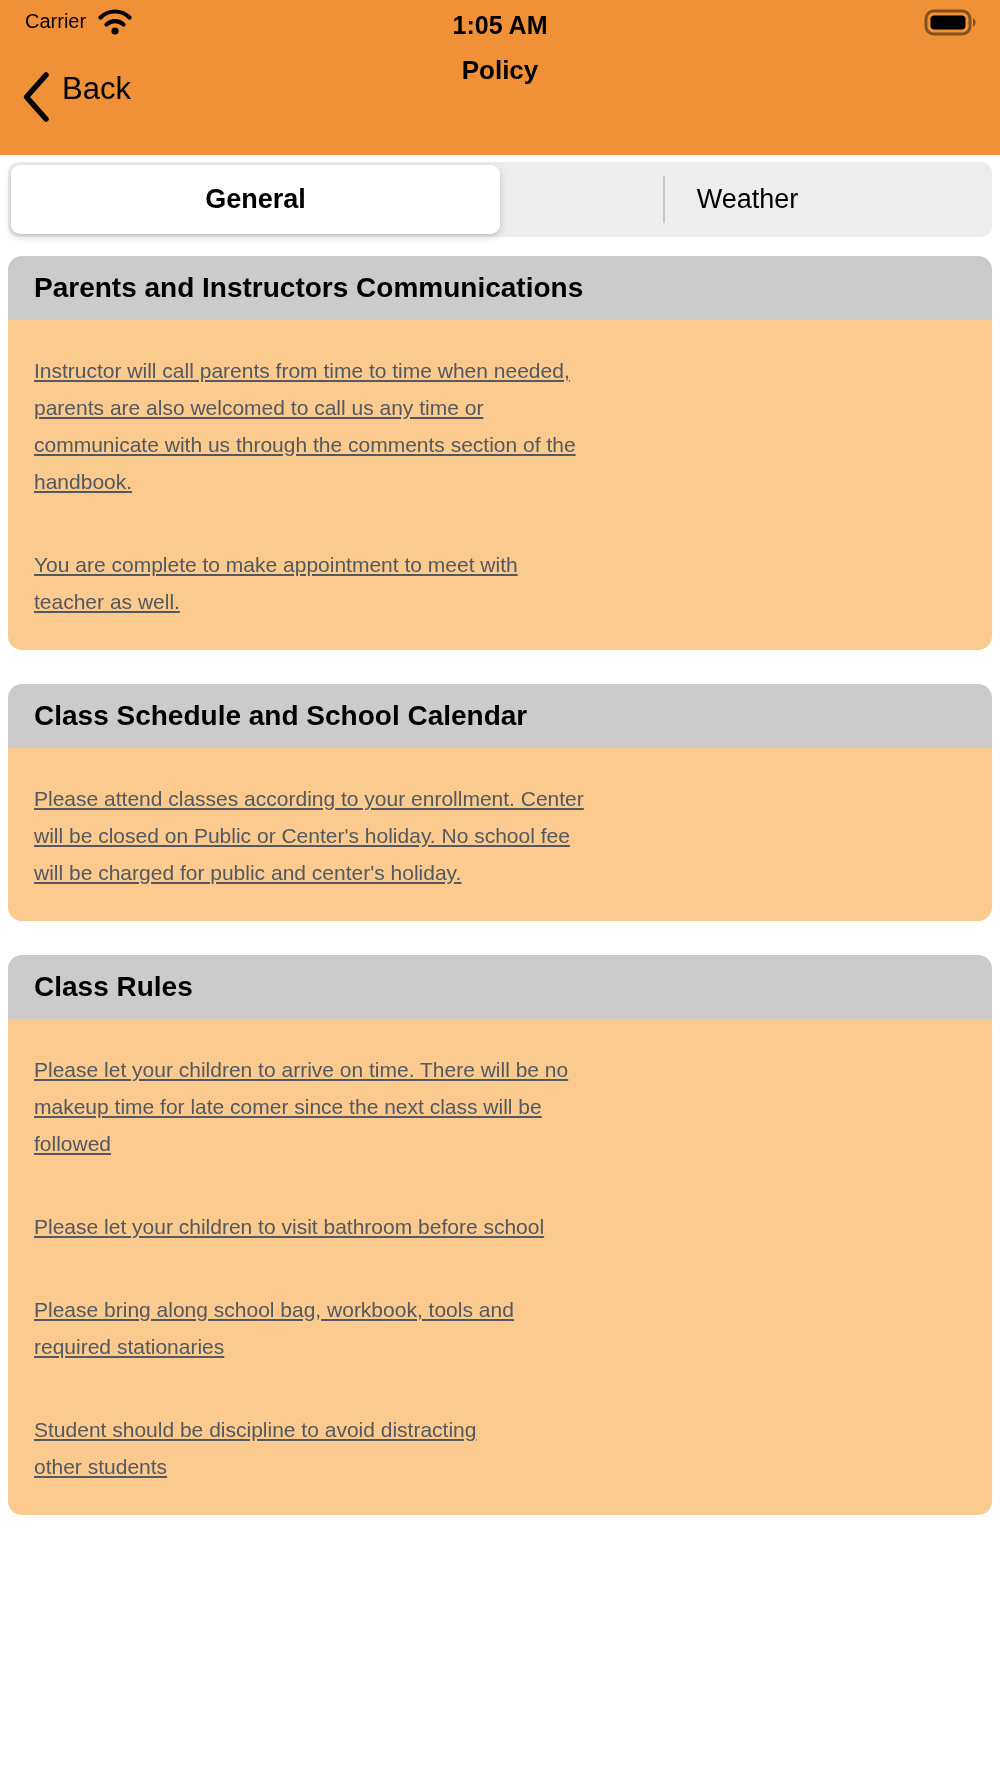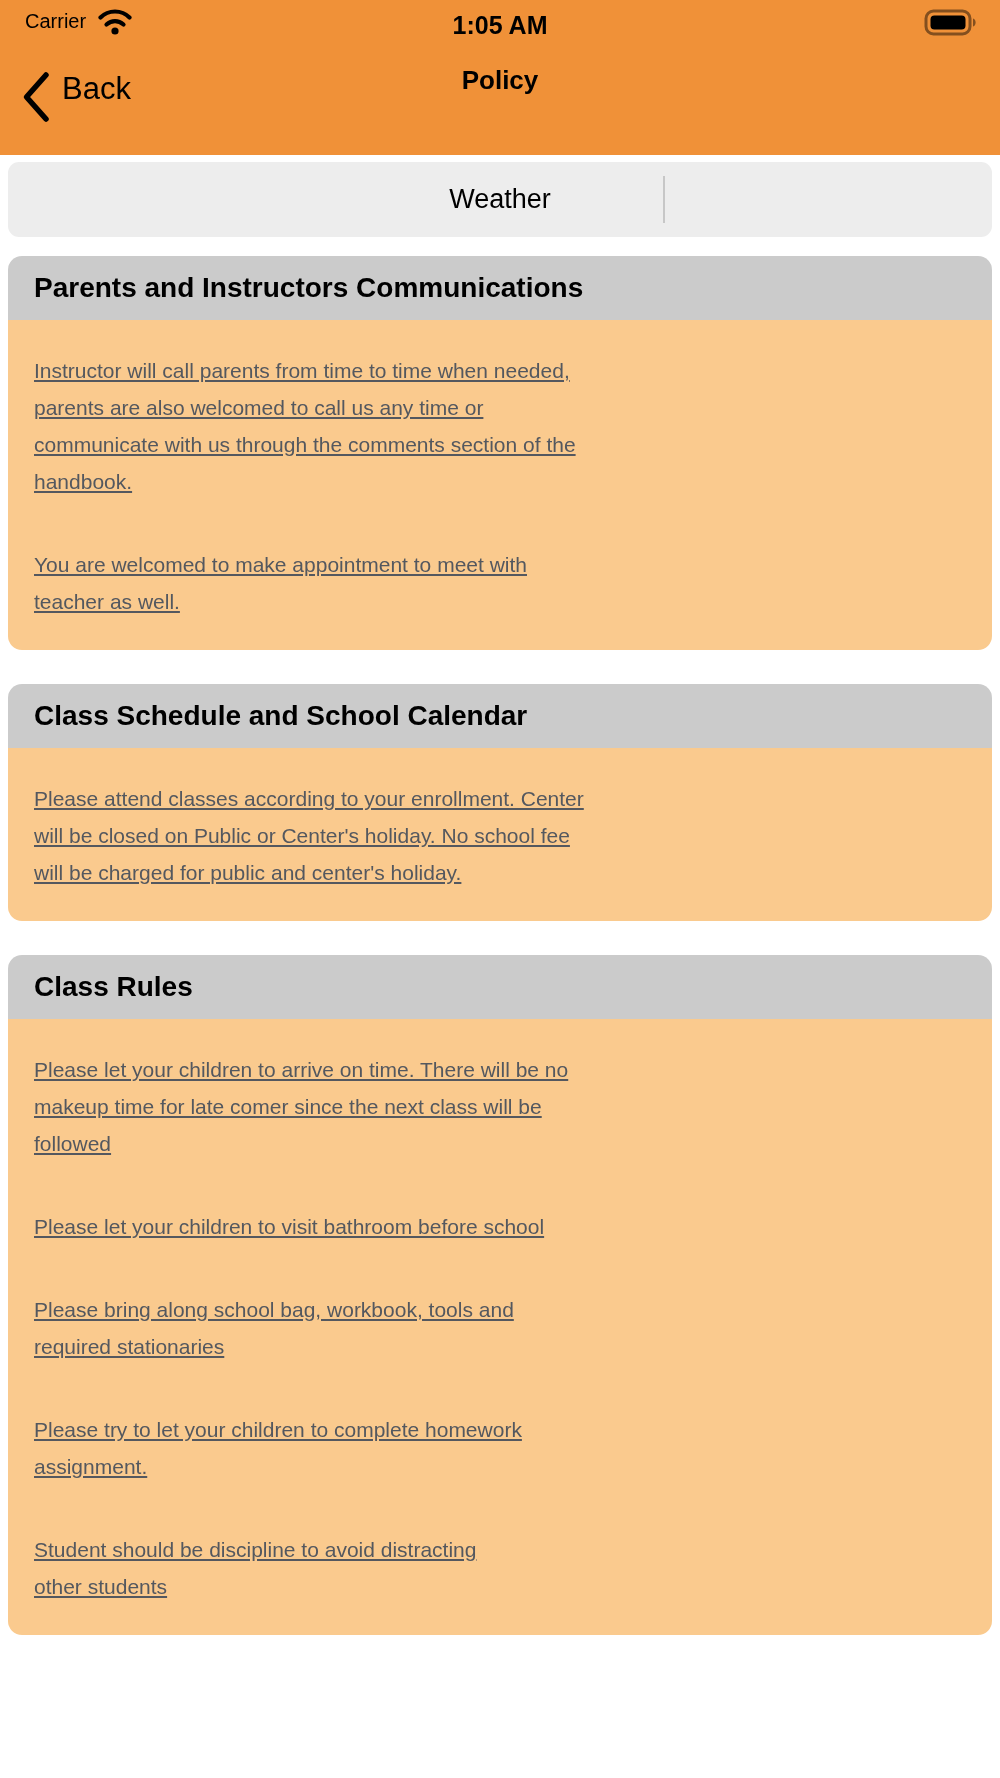--- a/index.html
+++ b/index.html
@@ -44,21 +44,21 @@
     color: #000;
   }
   .status-right {
     position: absolute;
     right: 20px; top: 9px;
     display: flex;
     align-items: center;
   }
   .nav-title {
     position: absolute;
-    left: 0; right: 0; top: 65px;
+    left: 0; right: 0; top: 55px;
     text-align: center;
     font-size: 26px;
     font-weight: bold;
     color: #000;
   }
   .back-button {
     position: absolute;
     left: 20px; top: 71px;
     display: flex;
     align-items: flex-start;
@@ -166,34 +166,35 @@
     <div class="nav-title">Policy</div>
     <div class="back-button">
       <svg width="30" height="52" viewBox="0 0 30 52">
         <path d="M26 4 L6.5 26 L26 48" fill="none" stroke="#000" stroke-width="5.5" stroke-linecap="round" stroke-linejoin="round"></path>
       </svg>
       <span class="back-label">Back</span>
     </div>
   </header>
 
   <nav class="segmented-control">
+    <div class="segment selected">General</div>
     <div class="segment">Weather</div>
     <div class="segment-divider"></div>
   </nav>
 
   <main>
 
     <section class="card first">
       <div class="card-header">Parents and Instructors Communications</div>
       <div class="card-body">
         <p>Instructor will call parents from time to time when needed,
 parents are also welcomed to call us any time or
 communicate with us through the comments section of the
 handbook.</p>
-        <p>You are welcomed to make appointment to meet with
+        <p>You are complete to make appointment to meet with
 teacher as well.</p>
       </div>
     </section>
 
     <section class="card">
       <div class="card-header">Class Schedule and School Calendar</div>
       <div class="card-body">
         <p>Please attend classes according to your enrollment. Center
 will be closed on Public or Center's holiday.  No school fee
 will be charged for public and center's holiday.</p>
@@ -202,21 +203,19 @@
 
     <section class="card">
       <div class="card-header">Class Rules</div>
       <div class="card-body">
         <p>Please let your children to arrive on time. There will be no
 makeup time for late comer since the next class will be
 followed</p>
         <p>Please let your children to visit bathroom before school</p>
         <p>Please bring along school bag, workbook, tools and
 required stationaries</p>
-        <p>Please try to let your children to complete homework
-assignment.</p>
         <p>Student should be discipline to avoid distracting
 other students</p>
       </div>
     </section>
 
   </main>
 </div>
 
 </body></html>

